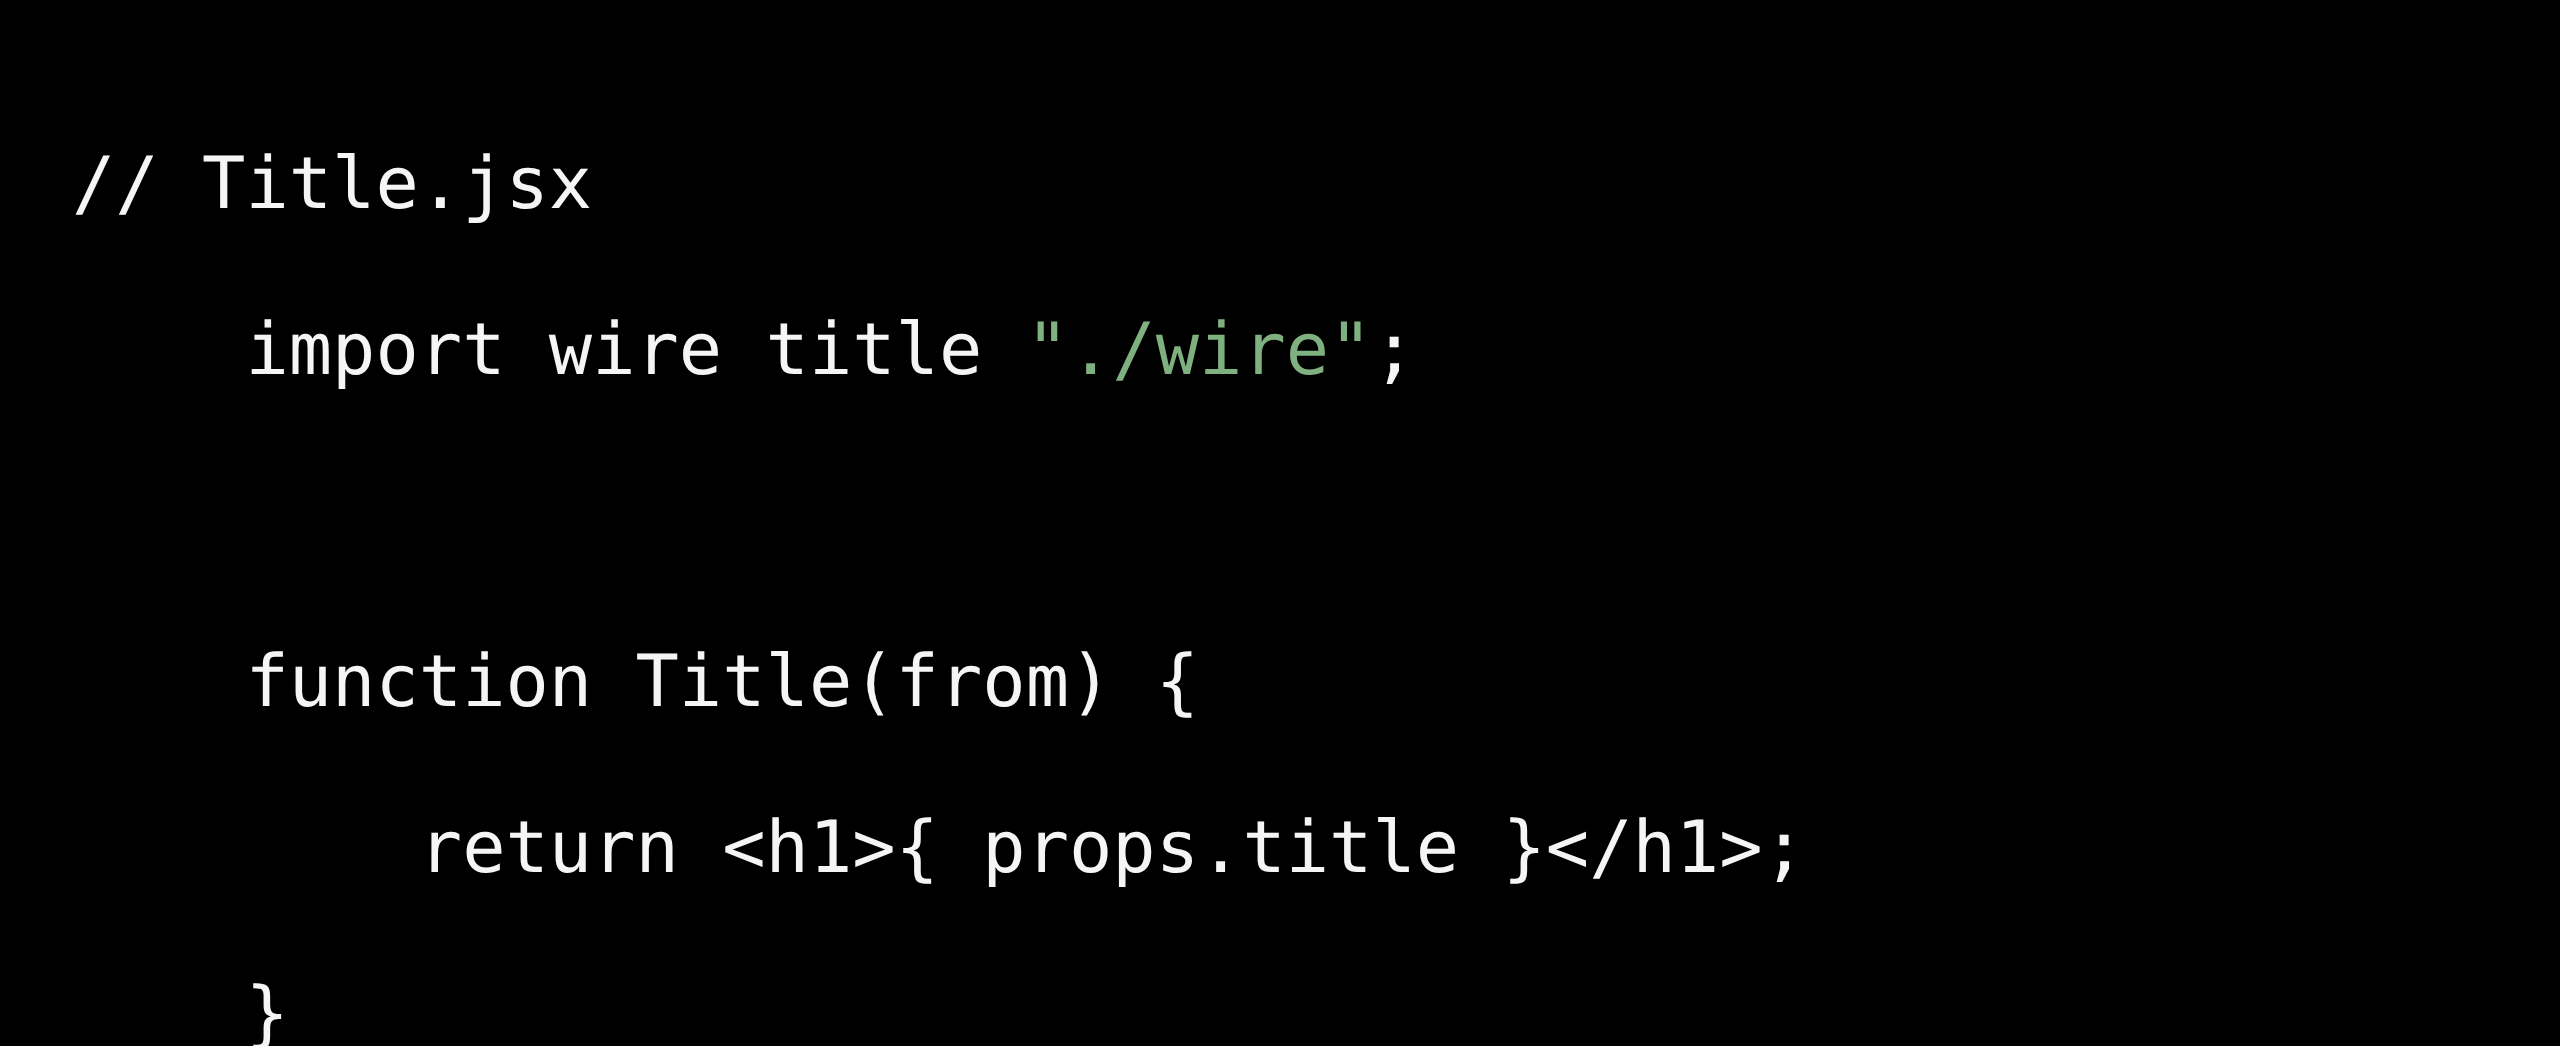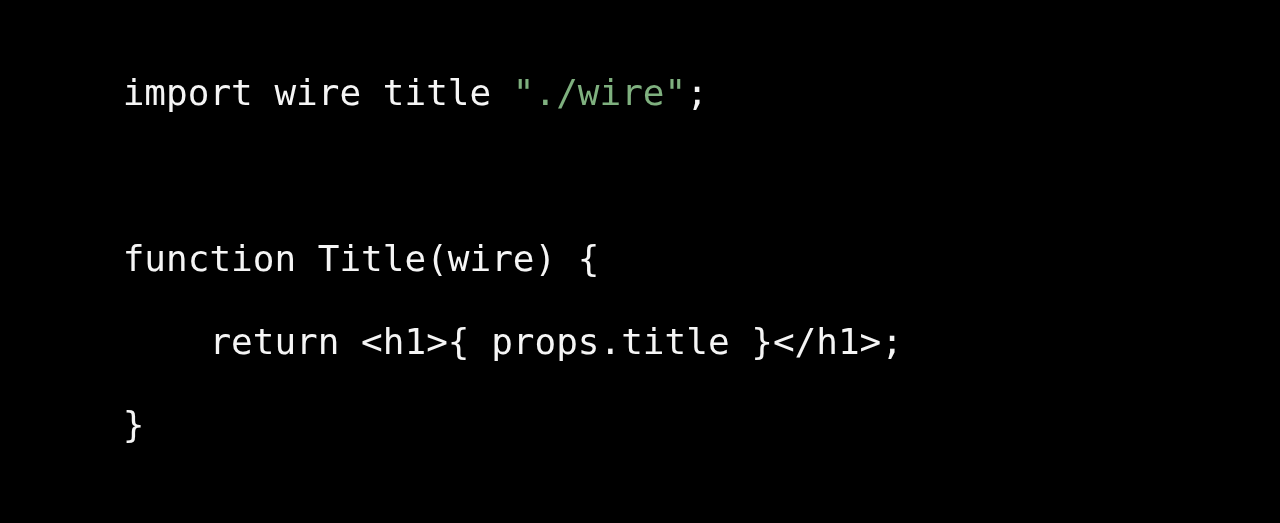--- a/index.html
+++ b/index.html
@@ -39,24 +39,24 @@
   }
 
   .tok-plain  { color: #f5f5f5; }
   .tok-string { color: #7fb07f; }
   .tok-blank  { color: transparent; }
 </style>
 </head>
 <body>
 
 <div id="screen">
-  <pre id="code-block">
+  <pre id="code-block"><span class="code-line"><span class="tok-plain">// Title.jsx</span></span>
 <span class="code-line"><span class="tok-plain">    import wire title </span><span class="tok-string">"./wire"</span><span class="tok-plain">;</span></span>
 <span class="code-line"><span class="tok-blank"> </span></span>
-<span class="code-line"><span class="tok-plain">    function Title(wire) {</span></span>
+<span class="code-line"><span class="tok-plain">    function Title(from) {</span></span>
 <span class="code-line"><span class="tok-plain">        return &lt;h1&gt;{ props.title }&lt;/h1&gt;;</span></span>
 <span class="code-line"><span class="tok-plain">    }</span></span>
 
 
 
 
 </pre>
 </div>
 
 </body></html>

